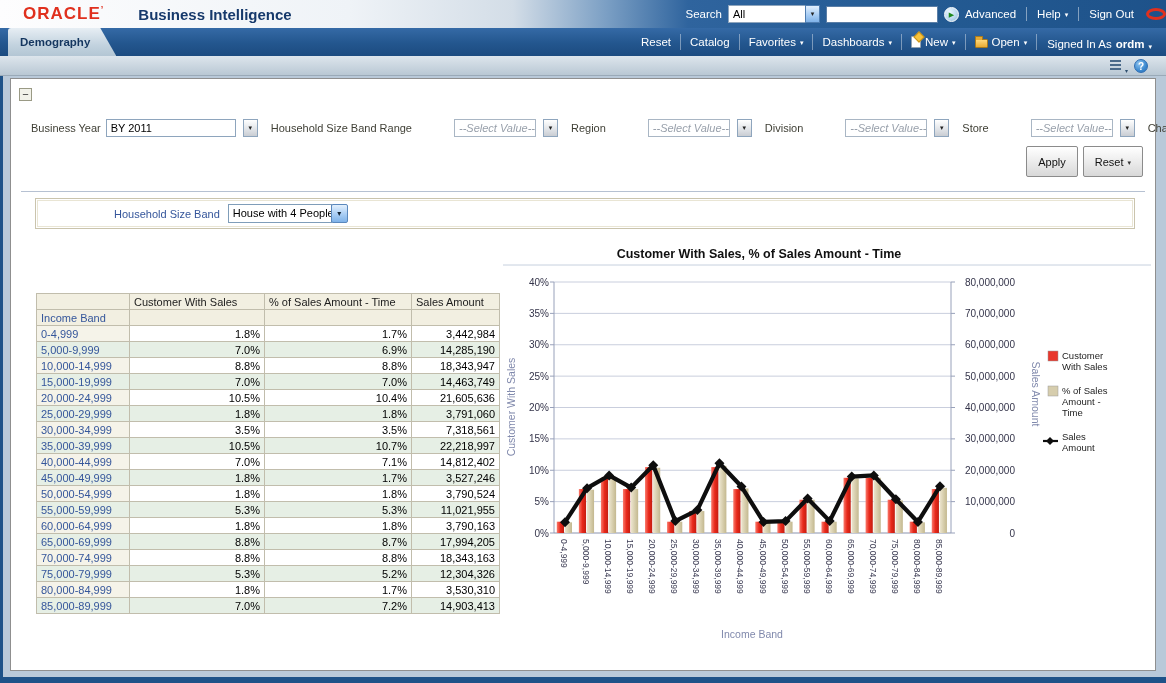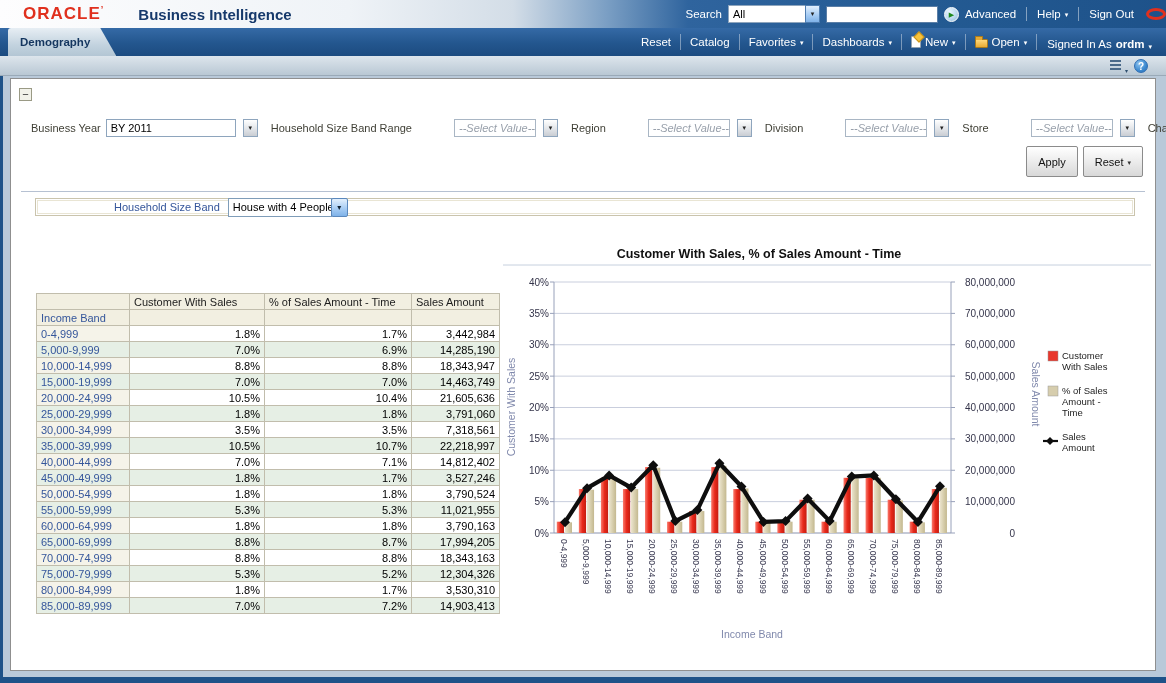--- a/index.html
+++ b/index.html
@@ -75,21 +75,21 @@
   .filter { display:flex; align-items:center; gap:5px; }
   .filter .combo-text.placeholder { color:#98a0ab; font-style:italic; border-color:#a9b6c4;margin-left:37px; }
 
   .action-row { position:absolute; top:67px; right:12px; display:flex; gap:5px; }
   .btn { font-family:inherit; font-size:11px; height:31px; padding:0 11px; border:1px solid #8b8b8b; border-radius:2px;
     background:linear-gradient(#ffffff,#ececec 50%,#d8d8d8); color:#111; display:flex; align-items:center; }
 
   .section-title { position:absolute; top:93px; left:10px; font-size:12.5px; font-weight:bold; color:#1d3c7c; }
   .divider { position:absolute; top:112px; left:10px; right:10px; height:1px; background:#b6c1d2; }
 
-  .prompt-box { position:absolute; top:119px; left:24px; right:20px; height:18px; border:1px solid #cac4ad;
+  .prompt-box { position:absolute; top:119px; left:24px; right:20px; height:31px; border:1px solid #cac4ad;
     box-shadow:inset 0 0 0 1px #fff, inset 0 0 0 2px #e9e5d4; background:#fff;
     display:flex; align-items:center; padding-left:78px; gap:8px; }
   .prompt-label { color:#35569b; font-size:11px; }
   .select-text { display:inline-block; width:104px; height:19px; line-height:17px; border:1px solid #7f9db9;
     background:#fff; padding:0 4px; font-size:11px; color:#000; vertical-align:middle; white-space:nowrap; overflow:hidden; }
   .select-btn { display:inline-block; width:17px; height:19px; margin-left:-1px; border:1px solid #5a88bd; border-radius:2px;
     background:linear-gradient(#e3f0fd,#a8cdf4 55%,#7fb2e8); text-align:center; font-size:8px; line-height:17px; color:#123; vertical-align:middle; }
 
   
   .data-table { position:absolute; left:25px; top:214px; border-collapse:collapse; table-layout:fixed;

